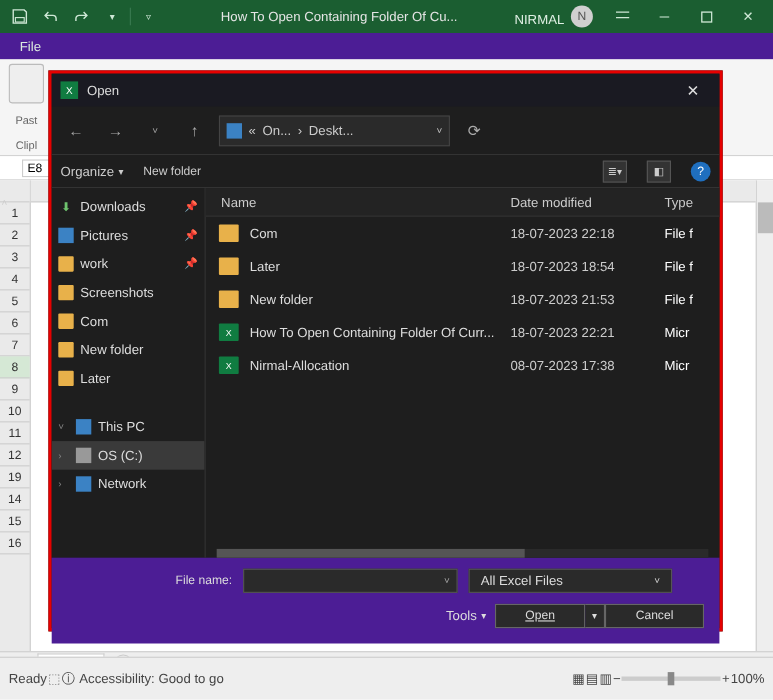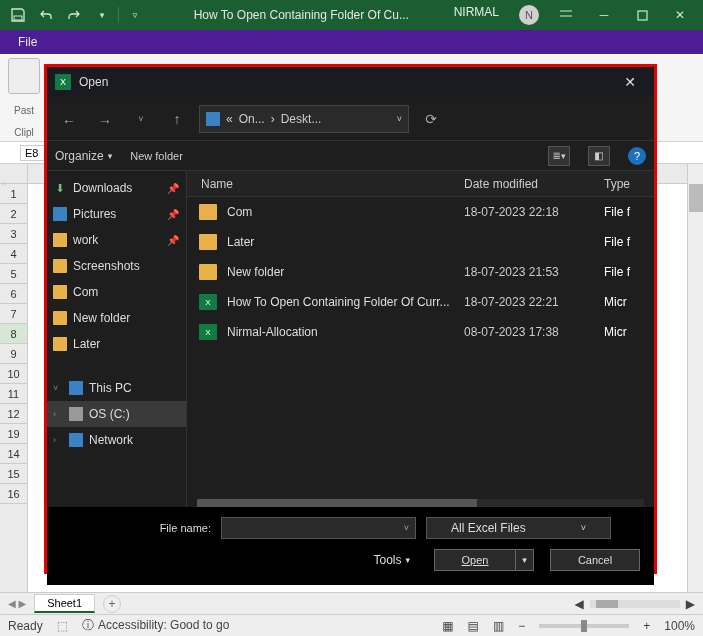--- a/index.html
+++ b/index.html
@@ -1,21 +1,21 @@
 <!DOCTYPE html>
 <html><head>
 <meta charset="utf-8">
 <style>
 *{margin:0;padding:0;box-sizing:border-box;font-family:"Segoe UI",Arial,sans-serif;font-size:12px;user-select:none}
 body{width:703px;height:636px;background:#f0f0f0;overflow:hidden;position:relative}
 .titlebar{height:30px;background:#1b5e31;display:flex;align-items:center;color:#fff;padding:0 4px}
 .tb-btn{width:28px;height:28px;display:flex;align-items:center;justify-content:center;color:#cfe8d6}
 .tb-sep{width:1px;height:16px;background:#3a7a52;margin:0 2px}
 .tb-title{flex:1;text-align:center;font-size:12px;color:#e5e5e5;overflow:hidden;white-space:nowrap;text-overflow:ellipsis}
-.tb-user{display:flex;align-items:flex-start;gap:20px;color:#e0f0e5;font-size:11px;margin-right:8px}
+.tb-user{display:flex;align-items:flex-end;gap:6px;color:#e0f0e5;font-size:11px;margin-right:8px}
 .tb-avatar{width:20px;height:20px;border-radius:50%;background:#d0d0d0;color:#555;display:flex;align-items:center;justify-content:center;font-size:11px}
 .tb-win{display:flex}
 .tb-win div{width:38px;height:30px;display:flex;align-items:center;justify-content:center;color:#cfe8d6}
 .ribbon-tabs{height:24px;background:#4c1d95;display:flex;padding:0 8px}
 .rtab{padding:0 10px;color:#dce9df;font-size:12px;display:flex;align-items:center}
 .ribbon-body{height:88px;background:#f5f5f5;border-bottom:1px solid #d0d0d0;padding:4px 8px;display:flex;gap:8px}
 .rgroup{display:flex;flex-direction:column;align-items:center;justify-content:space-between;height:80px}
 .paste-icon{width:32px;height:36px;background:#eee;border:1px solid #bbb;border-radius:3px}
 .rg-label{font-size:10px;color:#666}
 .name-box-row{height:22px;background:#fff;border-bottom:1px solid #d0d0d0;display:flex;align-items:center}
@@ -28,21 +28,21 @@
 .grid-body{flex:1;position:relative}
 .col-headers{height:20px;background:#eaeaea;border-bottom:1px solid #ccc}
 .scroll-v{width:16px;background:#eee;border-left:1px solid #ccc}
 .scroll-v-thumb{width:14px;height:28px;background:#bbb;margin:20px auto 0}
 .sheet-tabs{position:absolute;left:0;bottom:22px;right:0;height:22px;background:#eee;border-top:1px solid #ccc;display:flex;align-items:center;padding:0 8px;gap:8px}
 .sheet-tab{padding:2px 12px;background:#fff;border:1px solid #ccc;border-bottom:2px solid #1b5e31;font-size:11px}
 .sheet-add{width:18px;height:18px;border:1px solid #ccc;border-radius:50%;display:flex;align-items:center;justify-content:center;font-size:12px;color:#666}
 .sheet-scroll{margin-left:auto;display:flex;align-items:center;gap:6px;font-size:10px;color:#444}
 .sh-bar{width:90px;height:8px;background:#ddd;position:relative}
 .sh-thumb{position:absolute;left:6px;top:0;width:22px;height:8px;background:#aaa}
-.statusbar{position:absolute;left:0;bottom:0;right:0;height:22px;background:#eee;border-top:1px solid #ccc;display:flex;align-items:center;padding:0 8px;gap:14px;font-size:11px;color:#444}
+.statusbar{position:absolute;left:0;bottom:0;right:0;height:39px;background:#eee;border-top:1px solid #ccc;display:flex;align-items:center;padding:0 8px;gap:1px;font-size:11px;color:#444}
 .st-spacer{flex:1}
 .zoom-slider{width:90px;height:4px;background:#ccc;position:relative}
 .zoom-thumb{position:absolute;left:42px;top:-4px;width:6px;height:12px;background:#888}
 
 .dialog-outline{position:absolute;left:44px;top:64px;width:613px;height:510px;border:3px solid #e60000;background:#202020}
 .dlg-title{height:30px;background:#1a1a22;display:flex;align-items:center;padding:0 8px;color:#ddd}
 .dlg-title-icon{width:16px;height:16px;background:#107c41;margin-right:8px;display:flex;align-items:center;justify-content:center;font-size:9px;color:#fff}
 .dlg-title-text{flex:1;font-size:12px}
 .dlg-close{width:32px;height:26px;display:flex;align-items:center;justify-content:center;color:#ddd;font-size:14px}
 .dlg-nav{height:44px;background:#1e1e1e;display:flex;align-items:center;padding:0 8px;gap:8px;border-bottom:1px solid #333}
@@ -69,26 +69,26 @@
 .col-type{width:50px}
 .list-rows{flex:1;overflow:hidden}
 .row{height:30px;display:flex;align-items:center;padding-left:12px;color:#ddd;font-size:11px}
 .row-ico{width:18px;height:16px;margin-right:10px}
 .ico-excel{background:#107c41;border-radius:1px;display:flex;align-items:center;justify-content:center;color:#fff;font-size:8px}
 .row-name{flex:1;overflow:hidden;white-space:nowrap;text-overflow:ellipsis;padding-right:10px}
 .row-date{width:140px;color:#ccc}
 .row-type{width:50px;color:#ffffff}
 .list-scroll{height:8px;background:#2a2a2a;position:relative;margin:4px 10px 0}
 .list-scroll-thumb{position:absolute;left:0;top:0;width:280px;height:8px;background:#555}
-.dlg-footer{background:#000000;padding:10px 14px 14px;color:#ddd}
+.dlg-footer{background:#4c1d95;padding:10px 14px 14px;color:#ddd}
 .foot-row{display:flex;align-items:center;gap:10px;margin-bottom:10px}
 .fn-label{font-size:11px;color:#ddd;width:150px;text-align:right}
 .fn-input{width:195px;height:22px;border:1px solid #555;background:#2a2a2a;display:flex;align-items:center;justify-content:flex-end;padding:0 6px;color:#aaa;font-size:10px}
-.filetype{width:185px;height:22px;border:1px solid #555;background:#2a2a2a;display:flex;align-items:center;padding:0 24px;color:#ddd;font-size:11px;justify-content:space-between}
-.foot-row2{display:flex;align-items:center;justify-content:flex-end;gap:16px}
+.filetype{width:185px;height:22px;border:1px solid #555;background:#2a2a2a;display:flex;align-items:center;padding:0 10px;color:#ddd;font-size:11px;justify-content:space-between}
+.foot-row2{display:flex;align-items:center;justify-content:flex-end;gap:0}
 .tools{font-size:11px;color:#ddd;margin-right:8px;display:flex;align-items:center;gap:4px}
 .btn{height:22px;border:1px solid #666;background:#2a2a2a;color:#ddd;font-size:11px;display:flex;align-items:center;justify-content:center}
 .btn-open{width:82px;text-decoration:underline}
 .btn-open-split{width:18px;border-left:none}
 .btn-cancel{width:90px}
 .chev{font-size:9px}
 svg{display:block}
 </style>
 </head>
 <body>
@@ -302,20 +302,21 @@
       <div class="list-rows" id="files">
           <div class="row">
             <div class="row-ico ico-folder"></div>
             <div class="row-name">Com</div>
             <div class="row-date">18-07-2023 22:18</div>
             <div class="row-type">File f</div>
           </div>
           <div class="row">
             <div class="row-ico ico-folder"></div>
             <div class="row-name">Later</div>
+            <div class="row-date">18-07-2023 18:54</div>
             <div class="row-type">File f</div>
           </div>
           <div class="row">
             <div class="row-ico ico-folder"></div>
             <div class="row-name">New folder</div>
             <div class="row-date">18-07-2023 21:53</div>
             <div class="row-type">File f</div>
           </div>
           <div class="row">
             <div class="row-ico ico-excel">X</div>

